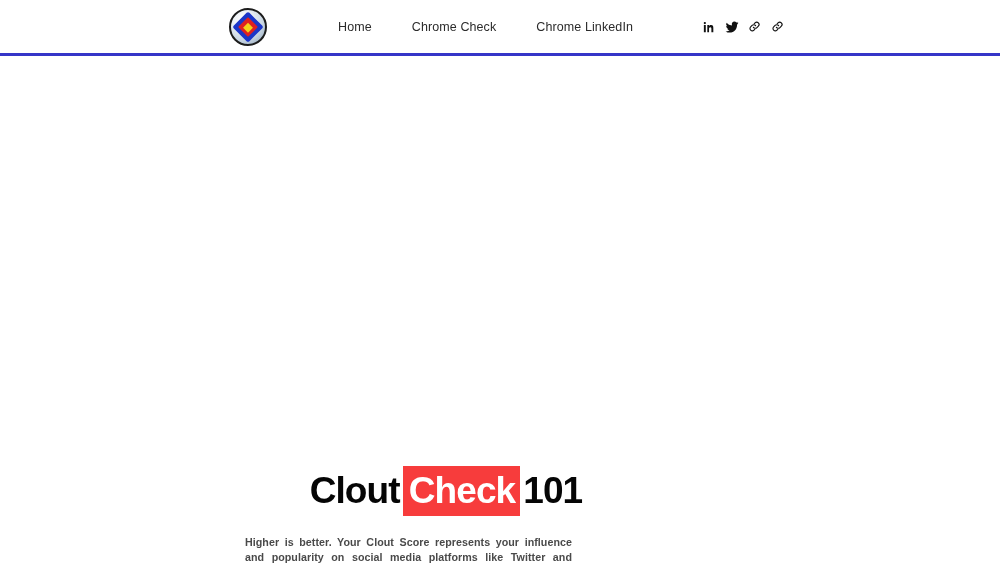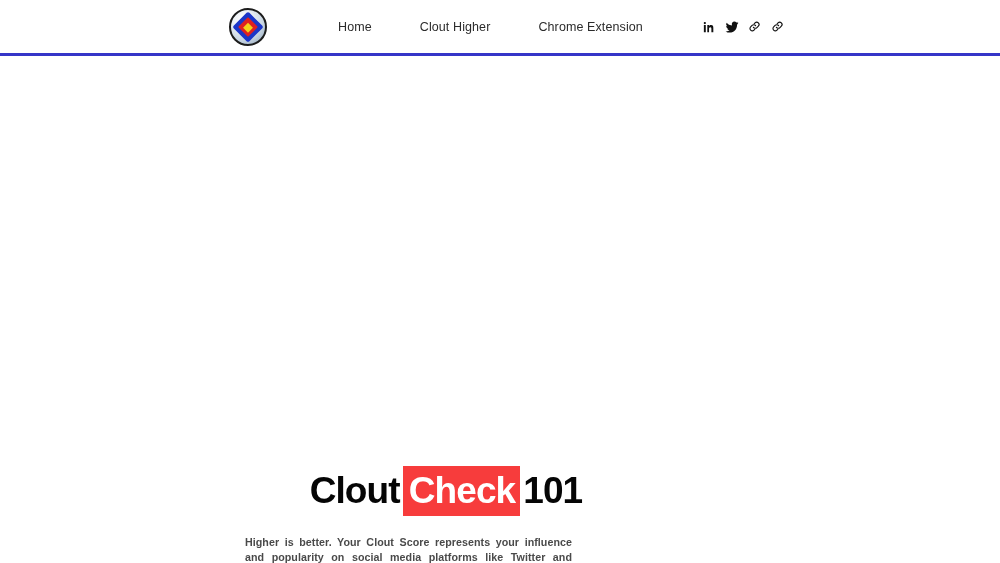--- a/index.html
+++ b/index.html
@@ -79,21 +79,21 @@
     background: #f4d21a;
   }
 
   .main-nav {
     position: absolute;
     left: 320px;
     top: 0;
     height: 55px;
     display: flex;
     align-items: center;
-    gap: 12px;
+    gap: 4px;
   }
   .nav-item {
     font-size: 12.5px;
     color: #2b2b2b;
     letter-spacing: 0.1px;
     padding: 0 18px;
     line-height: 55px;
     cursor: pointer;
     white-space: nowrap;
     text-decoration: none;
@@ -183,22 +183,22 @@
       <div class="brand-logo">
         <div class="logo-diamond-outer">
           <div class="logo-diamond-mid">
             <div class="logo-diamond-inner"></div>
           </div>
         </div>
       </div>
 
       <nav class="main-nav">
         <a class="nav-item" href="#">Home</a>
-        <a class="nav-item" href="#">Clout Higher</a>
-        <a class="nav-item" href="#">Chrome Extension</a>
+        <a class="nav-item" href="#">Chrome Check</a>
+        <a class="nav-item" href="#">Chrome LinkedIn</a>
       </nav>
 
       <div class="social-group">
 
         <span class="social-icon">
           <svg width="14" height="14" viewBox="0 0 24 24" fill="currentColor" aria-hidden="true">
             <path d="M3.2 8.6h3.3V21H3.2V8.6zm1.65-5.3c1.06 0 1.92.87 1.92 1.93s-.86 1.93-1.92 1.93A1.93 1.93 0 0 1 2.93 5.23c0-1.06.86-1.93 1.92-1.93zM9.1 8.6h3.16v1.7h.05c.44-.83 1.52-1.7 3.13-1.7 3.34 0 3.96 2.2 3.96 5.06V21h-3.3v-5.62c0-1.34-.02-3.07-1.87-3.07-1.87 0-2.16 1.46-2.16 2.97V21H9.1V8.6z"></path>
           </svg>
         </span>
 

